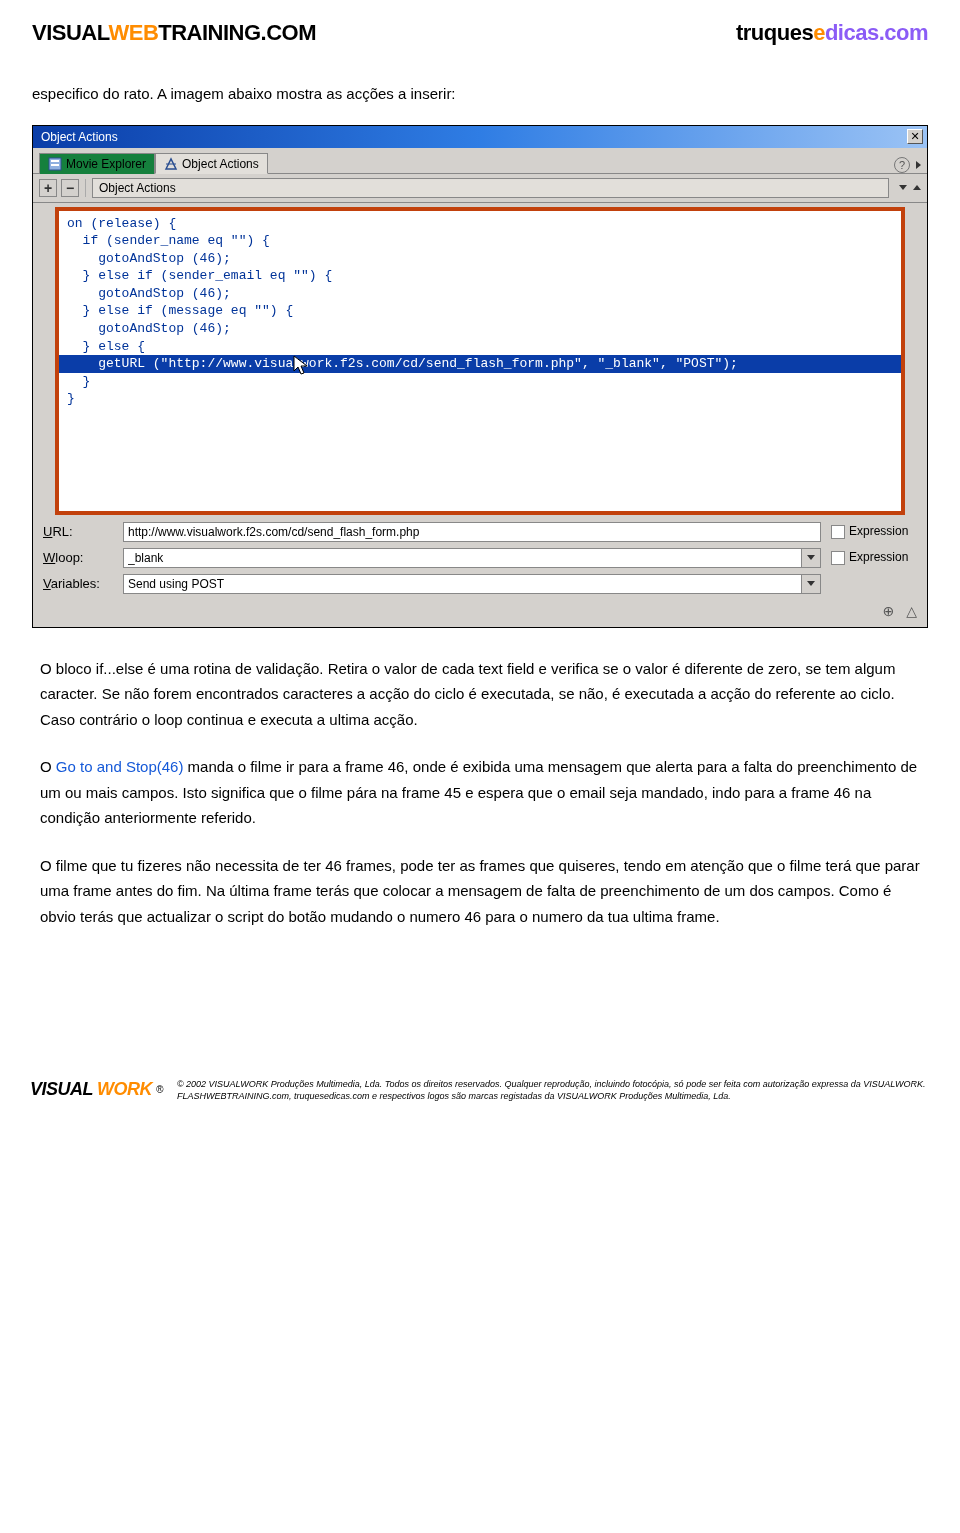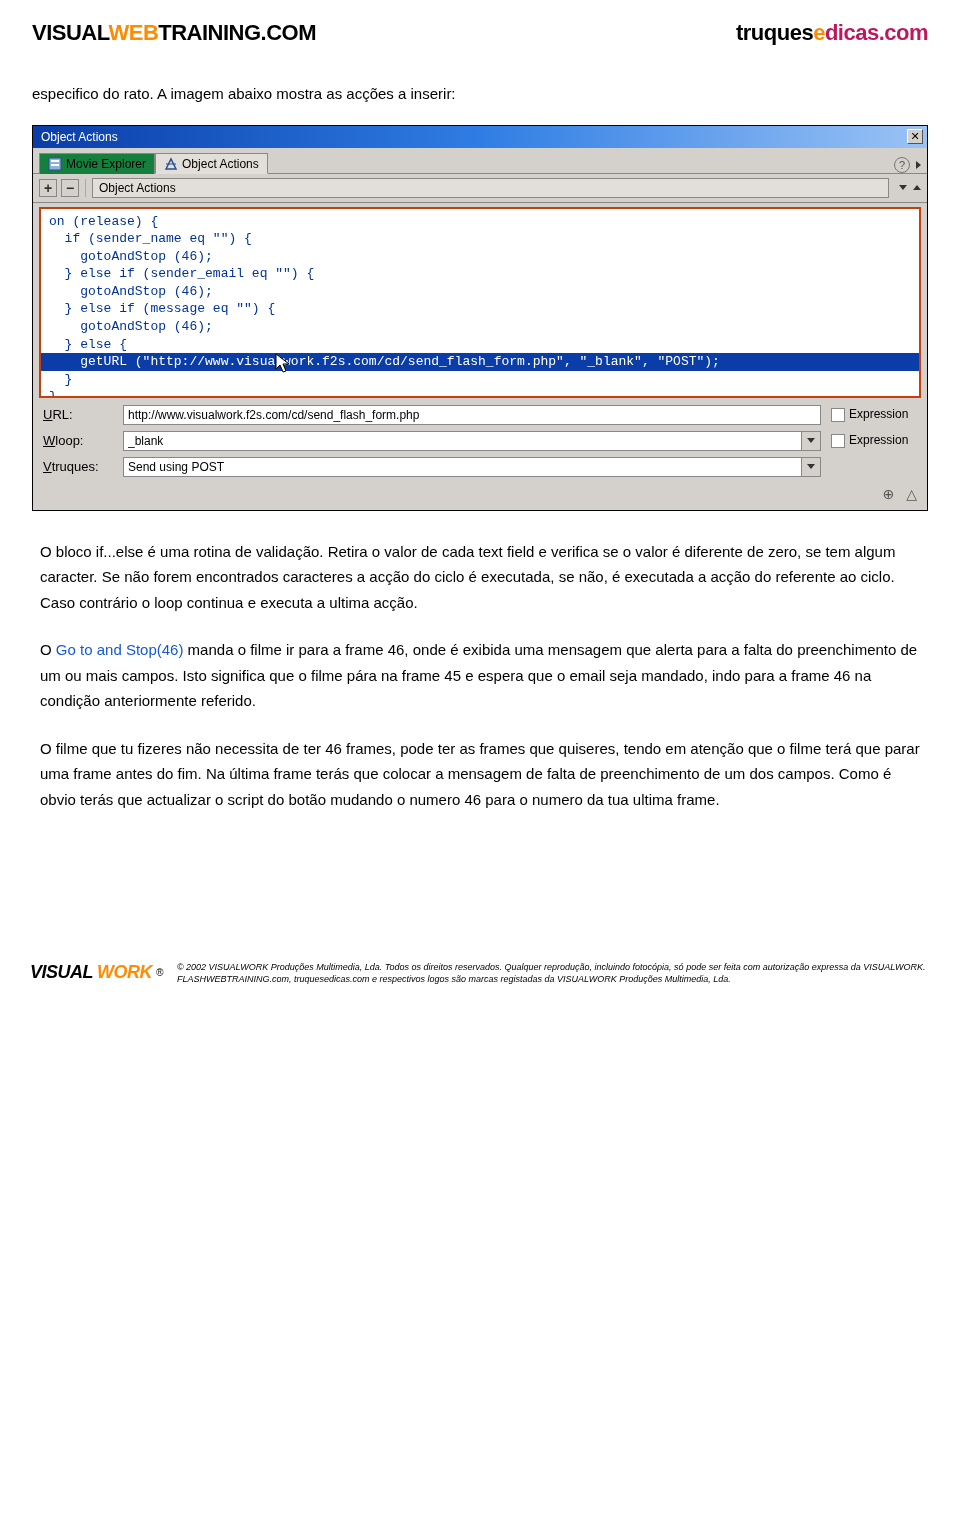--- a/index.html
+++ b/index.html
@@ -17,21 +17,21 @@
     align-items: baseline;
     margin-bottom: 36px;
   }
   .logo-left { font-weight: 900; font-size: 22px; letter-spacing: -0.5px; }
   .logo-left .lw1 { color: #000; }
   .logo-left .lw2 { color: #ff8c00; }
   .logo-left .lw3 { color: #000; }
   .logo-right { font-weight: 900; font-size: 22px; letter-spacing: -0.5px; }
   .logo-right .r1 { color: #000; }
   .logo-right .r2 { color: #ff8c00; }
-  .logo-right .r3 { color: #be185d; }
+  .logo-right .r3 { color: #8b5cf6; }
   .intro { font-size: 15px; line-height: 1.65; margin-bottom: 18px; }
   
   .win {
     background: #d4d1cd;
     border: 1px solid #000;
     border-bottom: none;
     padding: 0;
     margin-bottom: 28px;
   }
   .titlebar {
@@ -84,26 +84,26 @@
   .dd{
     flex:1;height:20px;border:1px solid #888;background:#e2dfda;
     display:flex;align-items:center;padding:0 6px;font-size:12px;
     justify-content:space-between;
   }
   .tri-down{width:0;height:0;border-left:4px solid transparent;border-right:4px solid transparent;border-top:5px solid #333;}
   .tri-up{width:0;height:0;border-left:4px solid transparent;border-right:4px solid transparent;border-bottom:5px solid #333;}
   .rightgrp{display:flex;gap:6px;margin-left:6px;}
   .codebox{
     background:#fff;
-    margin:4px 6px;
-    border:2px solid #c2410c;
+    margin:4px 22px;
+    border:4px solid #c2410c;
     font-family:"Courier New",monospace;
     font-size:13px;
     padding:4px 0;
-    height:191px;
+    height:308px;
     overflow:hidden;
     position:relative;
   }
   .codeline{white-space:pre;padding:0 8px;color:#003399;line-height:1.35;}
   .codeline.sel{background:#0a3da8;color:#fff;}
   .cursor-arrow{
     position:absolute; left:234px; top:144px;
   }
   .cursor-arrow svg{width:18px;height:22px;}
   .side-nub{
@@ -250,21 +250,21 @@
       <span class="lbl"><u>W</u><span>loop:</span></span>
       <div class="combo">
         <input class="txtinput" value="_blank" style="">
         <div class="ddsmall">
             <span class="tri-down"></span>
           </div>
       </div>
       <span class="expr"><span class="chk"></span><span>Expression</span></span>
     </div>
     <div class="formrow">
-      <span class="lbl"><u>V</u><span>truques:</span></span>
+      <span class="lbl"><u>V</u><span>ariables:</span></span>
       <div class="combo">
         <input class="txtinput" value="Send using POST" style="">
         <div class="ddsmall">
             <span class="tri-down"></span>
           </div>
       </div>
       <span class="expr" style="visibility:hidden"><span class="chk"></span><span>Expression</span></span>
     </div>
     <div class="bottom-rt">
       <span class="sm-icon">⊕</span>

